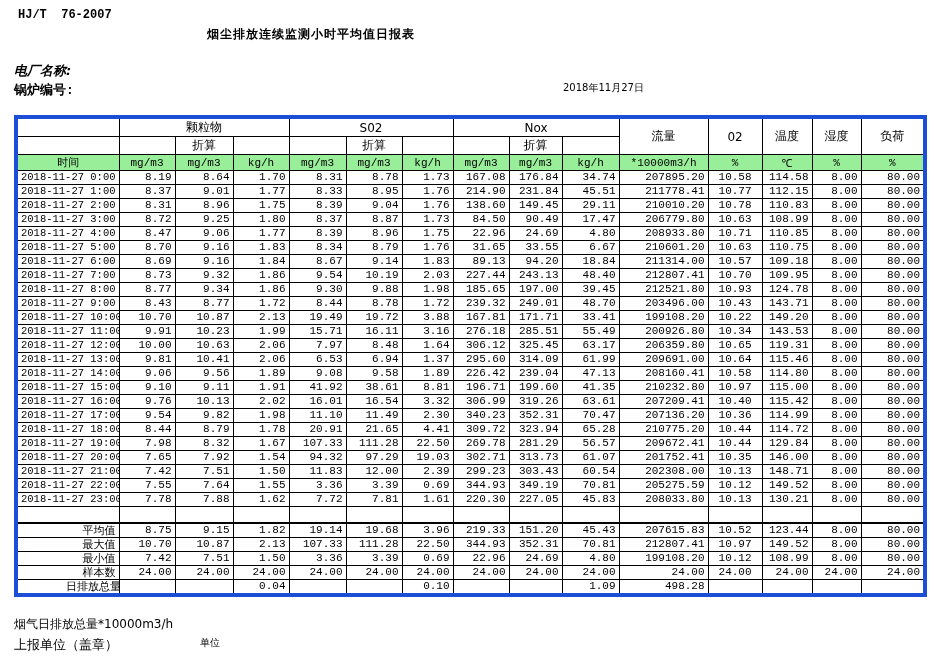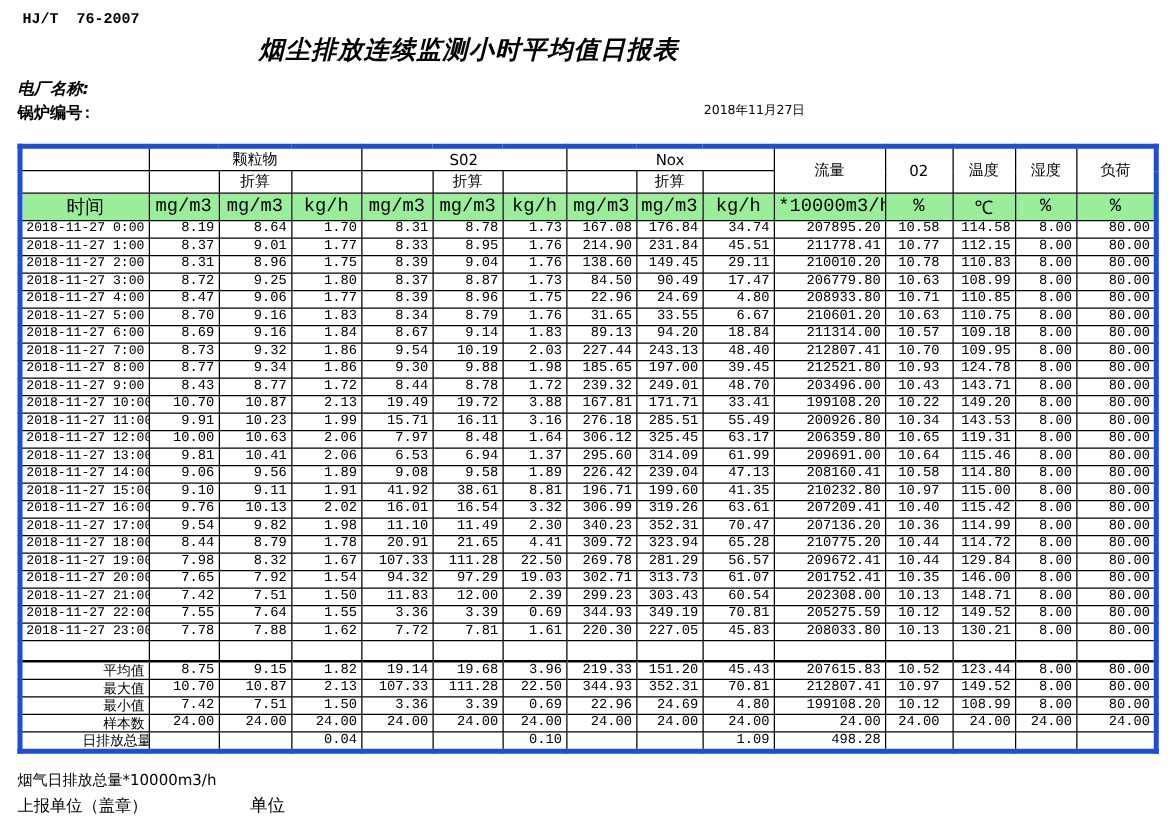--- a/index.html
+++ b/index.html
@@ -3,43 +3,43 @@
 <meta charset="utf-8">
 <style>
   html,body{margin:0;padding:0;}
   body{
     width:934px;height:659px;background:#ffffff;position:relative;
     font-family:"DejaVu Sans",sans-serif;color:#000;
     --green:#99EE99;
   }
   .abs{position:absolute;white-space:pre;}
   .std-code{left:18px;top:8px;font-size:12px;font-weight:bold;font-family:"Liberation Mono",monospace;}
-  .title{left:207px;top:26px;font-size:20px;font-weight:bold;letter-spacing:1px;font-style:italic;}
+  .title{left:207px;top:26px;font-size:12px;font-weight:bold;letter-spacing:1px;}
   .plant-label{left:14px;top:62px;font-size:13px;font-weight:bold;font-style:italic;}
   .boiler-label{left:14px;top:81px;font-size:13px;font-weight:bold;font-family:Liberation Mono, monospace;}
   .date{left:563px;top:81px;font-size:10px;}
   .foot-note{left:14px;top:616px;font-size:12px;}
   .report-unit{left:14px;top:636px;font-size:13px;}
-  .unit-label{left:200px;top:636px;font-size:14px;}
+  .unit-label{left:200px;top:636px;font-size:10px;}
 
   table.report{
     position:absolute;left:14px;top:115px;width:909px;
     border-collapse:collapse;table-layout:fixed;
     border:4px solid #1d4ed8;
   }
   .report th,.report td{
     border:1px solid #000;padding:0 3px;overflow:hidden;white-space:nowrap;
     vertical-align:middle;
   }
   .report thead th{font-weight:normal;font-size:12px;text-align:center;}
   .report thead tr.grp-row th{height:14px;}
   .report thead tr.conv-row th{height:15px;}
   .report thead tr.units-row th{
     height:15px;background:var(--green);
-    font-size:15px;font-family:"Liberation Mono",monospace;
+    font-size:11px;font-family:"Liberation Mono",monospace;
   }
   .report thead th.time-head{font-size:13px;background:var(--green);font-family:"DejaVu Sans",sans-serif;}
   .report tbody td{
     height:13px;line-height:13px;font-size:11px;
     font-family:"Liberation Mono",monospace;text-align:right;
   }
   .report tbody td.time-cell{font-size:10.5px;}
   .report tbody td.o2{text-align:center;}
   .report tbody tr.spacer-row td{height:15px;border-bottom:2px solid #000;}
   .report tbody td.row-label{font-family:"DejaVu Sans",sans-serif;font-size:11px;text-align:right;}

